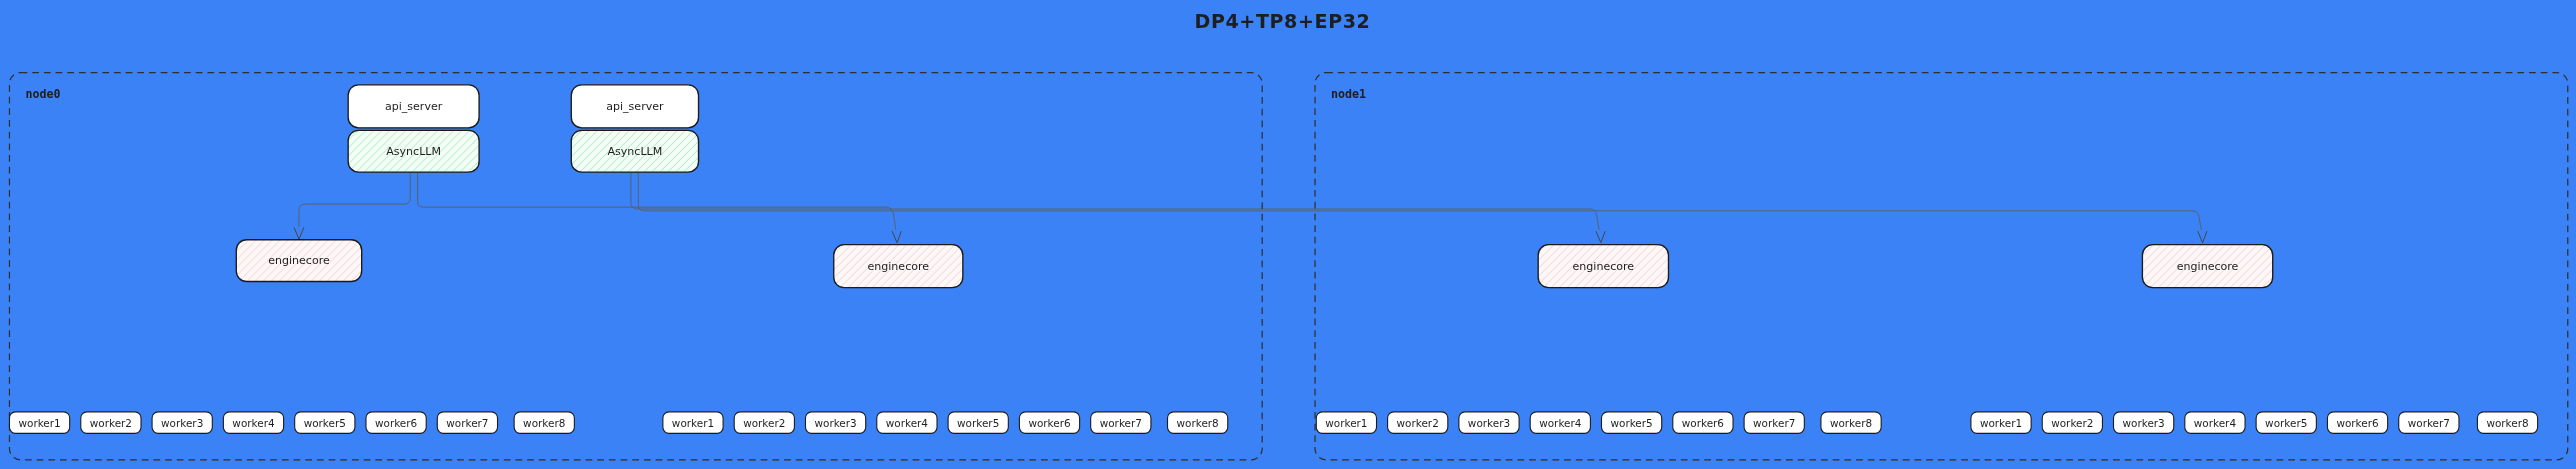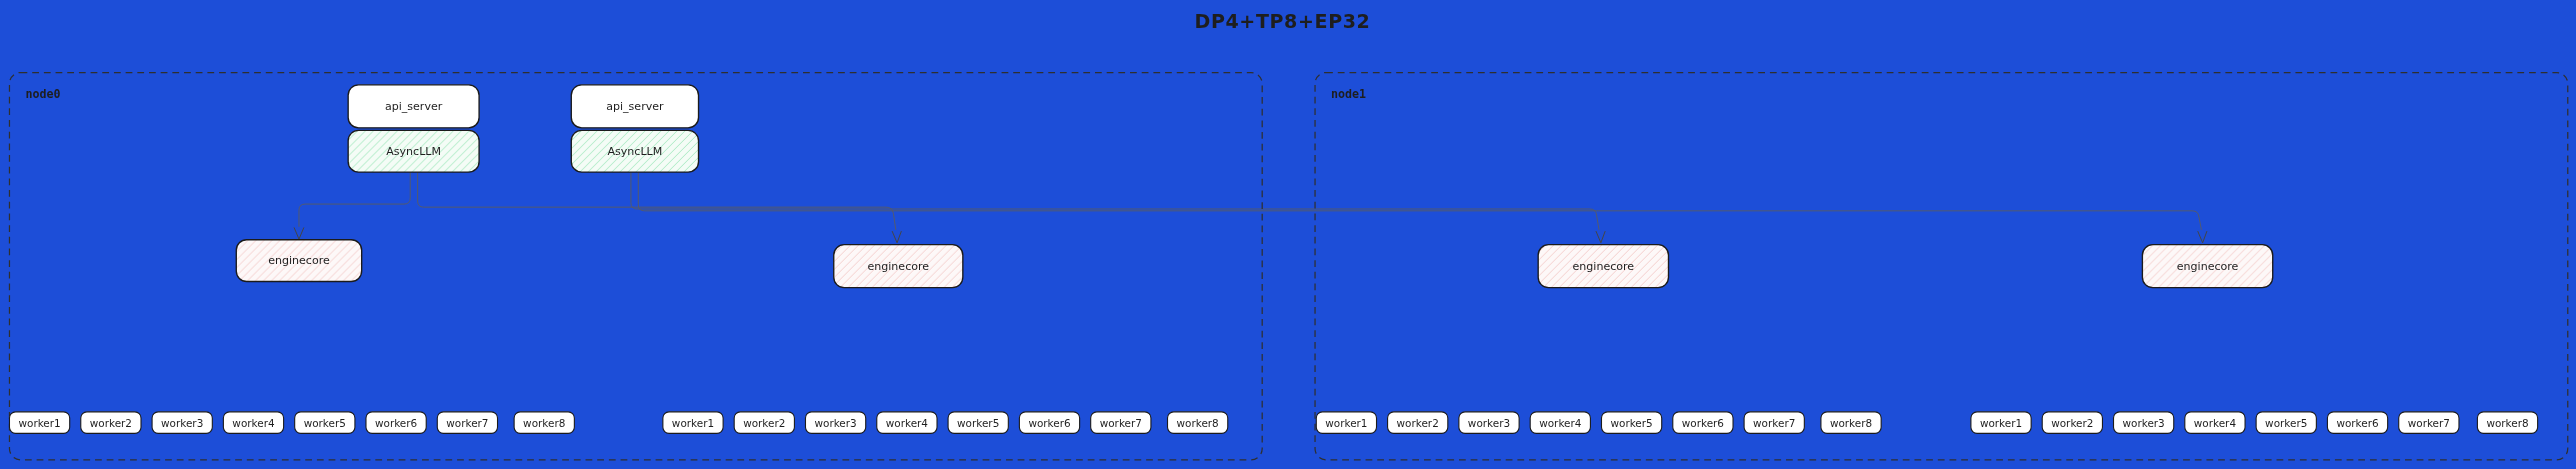--- a/index.html
+++ b/index.html
@@ -5,21 +5,21 @@
   html,body{
     margin:0;
     padding:0;
     background:#ffffff;
     font-family:"DejaVu Sans", "Liberation Sans", sans-serif;
   }
   .canvas{
     position:relative;
     width:2576px;
     height:469px;
-    background:#1d4ed8;
+    background:#3b82f6;
     overflow:hidden;
   }
   svg text{
     fill:#1e1e1e;
   }
   .box-label{
     font-family:"DejaVu Sans", "Liberation Sans", sans-serif;
     font-size:18px;
   }
   .worker-label{

